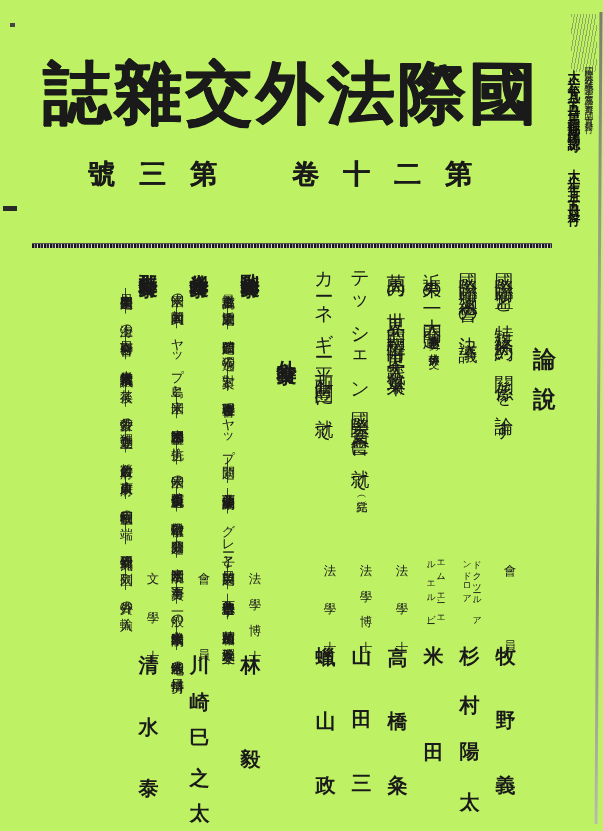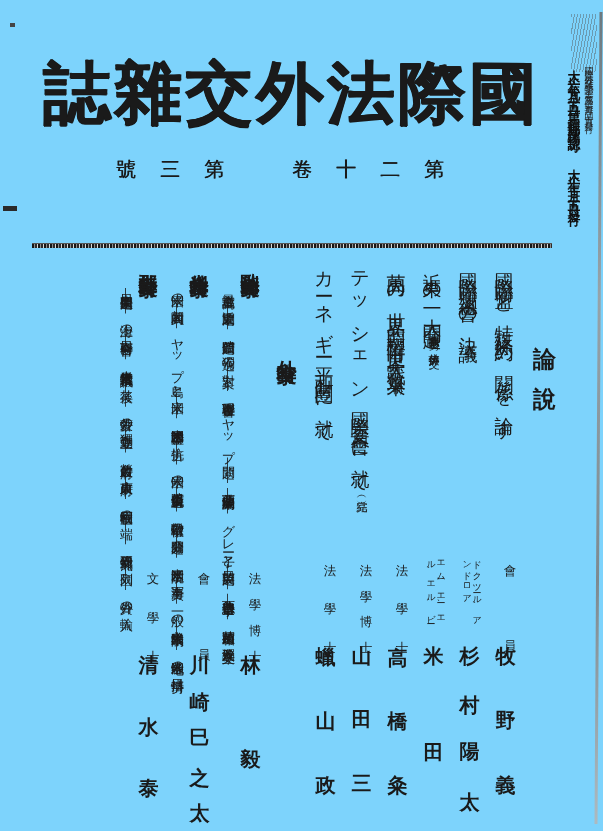--- a/index.html
+++ b/index.html
@@ -1,19 +1,19 @@
 <!DOCTYPE html>
 <html><head>
 <meta charset="utf-8">
 <style>
   * { margin:0; padding:0; box-sizing:border-box; }
   html,body { background:#e8e8e8; }
   .page {
     position:relative; width:603px; height:831px; margin:0 auto;
-    background:#7dd3fc; color:#1a1a1a; overflow:hidden;
+    background:#bef264; color:#1a1a1a; overflow:hidden;
     font-family:"DejaVu Serif","Liberation Serif",serif;
   }
   
   .streak-right { position:absolute; right:3px; top:12px; width:3px; height:812px;
     background:linear-gradient(180deg,#6a6a6a 0%,#9a9a9a 35%,#7d7d7d 70%,#b5b5b5 100%);
     transform:rotate(0.35deg); opacity:.85; }
   .corner-blotch { position:absolute; right:6px; top:14px; width:26px; height:58px; opacity:.45;
     background:repeating-linear-gradient(100deg,#555 0 1px,transparent 1px 3px); }
   .mark-left-a { position:absolute; left:3px; top:206px; width:14px; height:5px; background:#2a2a2a; }
   .mark-left-b { position:absolute; left:10px; top:23px; width:5px; height:4px; background:#444; }
@@ -22,21 +22,21 @@
     writing-mode:vertical-rl; text-orientation:mixed; }
   .margin-line-small { display:block; font-size:9px; letter-spacing:2.5px; line-height:12px; color:#222; }
   .margin-line-large { display:block; font-size:12.5px; letter-spacing:4.5px; line-height:17px;
     font-weight:bold; color:#111; }
   .margin-issue-date { margin-inline-start:22px; }
   
   .masthead { position:absolute; top:38px; left:28px; width:528px; text-align:center;
     font-size:67px; font-weight:900; letter-spacing:4px; line-height:110px; white-space:nowrap;
     text-shadow:0.8px 0 0 currentColor,-0.8px 0 0 currentColor,0 0.8px 0 currentColor; }
   .volume-line { position:absolute; top:156px; left:60px; width:464px; text-align:center;
-    font-size:20px; font-weight:normal; letter-spacing:24px; white-space:nowrap;
+    font-size:27px; font-weight:bold; letter-spacing:24px; white-space:nowrap;
     text-shadow:0.4px 0 0 currentColor; }
   .date-line { position:absolute; top:203px; left:60px; width:464px; text-align:center;
     font-size:15px; font-weight:bold; letter-spacing:11px; white-space:nowrap; }
   .deco-rule { position:absolute; top:243px; left:32px; width:520px; height:5px;
     background:repeating-linear-gradient(90deg,#161616 0 2px,#8d8d8d 2px 3px,#2a2a2a 3px 5px,#d8d8d8 5px 6px);
     border-top:1px solid #555; }
   
   .toc { position:absolute; top:258px; left:22px; width:540px; height:566px;
     writing-mode:vertical-rl; text-orientation:mixed; }
   .sec-head-ronsetsu { margin-inline-start:70px; margin-block-end:10px;

